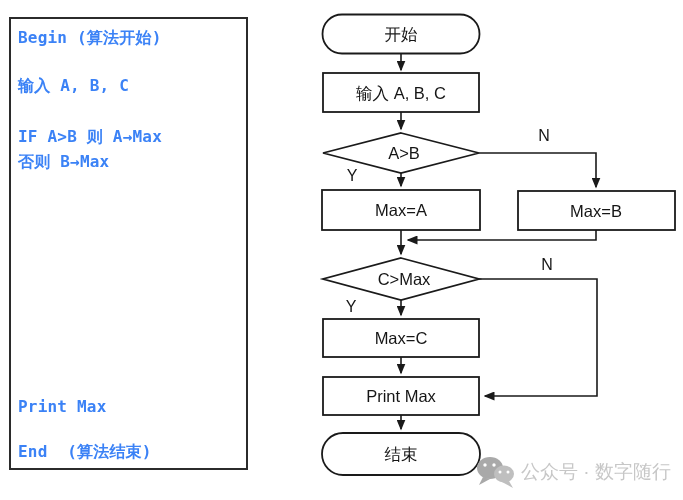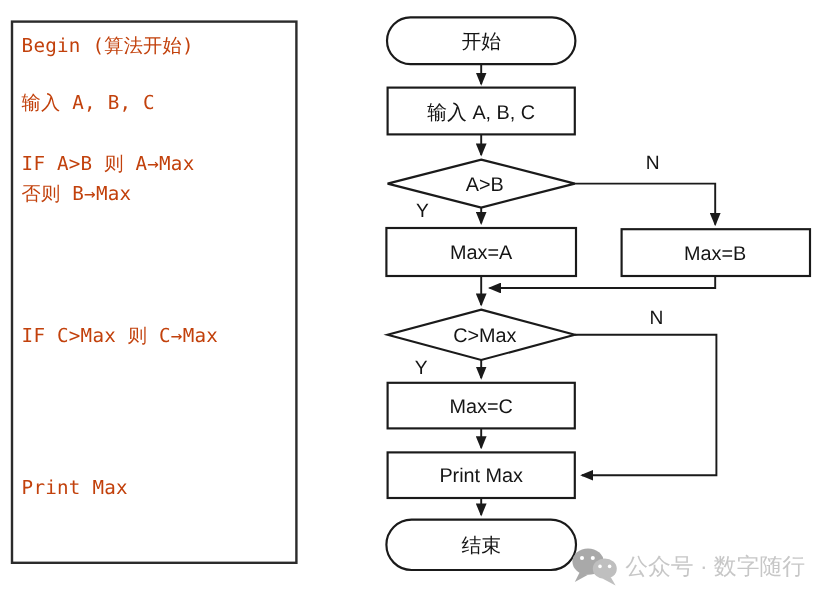--- a/index.html
+++ b/index.html
@@ -17,23 +17,24 @@
     width:235px;height:449px;
     border:2px solid #2b2b2b;
     background:#ffffff;
   }
   .pl{
     position:absolute;
     left:7px;
     height:22px;line-height:22px;
     font-family:"DejaVu Sans Mono", monospace;
     font-size:16px;
-    color:#c2410c;
+    color:#3b82f6;
     white-space:pre;
     letter-spacing:0.2px;
+    font-weight:bold;
   }
   svg{position:absolute;left:0;top:0;}
   .nodetext{
     font-family:"Liberation Sans", sans-serif;
     font-size:16.5px;
     fill:#151515;
   }
   .yn{
     font-family:"Liberation Sans", sans-serif;
     font-size:16px;
@@ -47,22 +48,22 @@
 </head>
 <body>
 
 <div class="stage">
 
   <div class="panel">
     <div class="pl" style="top:8px">Begin (算法开始)</div>
     <div class="pl" style="top:56px">输入 A, B, C</div>
     <div class="pl" style="top:132px">否则 B→Max</div>
     <div class="pl" style="top:107px">IF A&gt;B 则 A→Max</div>
-    <div class="pl" style="top:250px">IF C&gt;Max 则 C→Max</div>
     <div class="pl" style="top:377px">Print Max</div>
+    <div class="pl" style="top:422px">End  (算法结束)</div>
   </div>
 
   <svg width="683" height="500" viewBox="0 0 683 500">
     <defs>
       <marker id="arr" markerUnits="userSpaceOnUse" markerWidth="11" markerHeight="9" refX="9.5" refY="4.5" orient="auto">
         <path d="M0,0 L11,4.5 L0,9 Z" fill="#1a1a1a"></path>
       </marker>
     </defs>
 
     <g fill="none" stroke="#1a1a1a" stroke-width="1.8">

